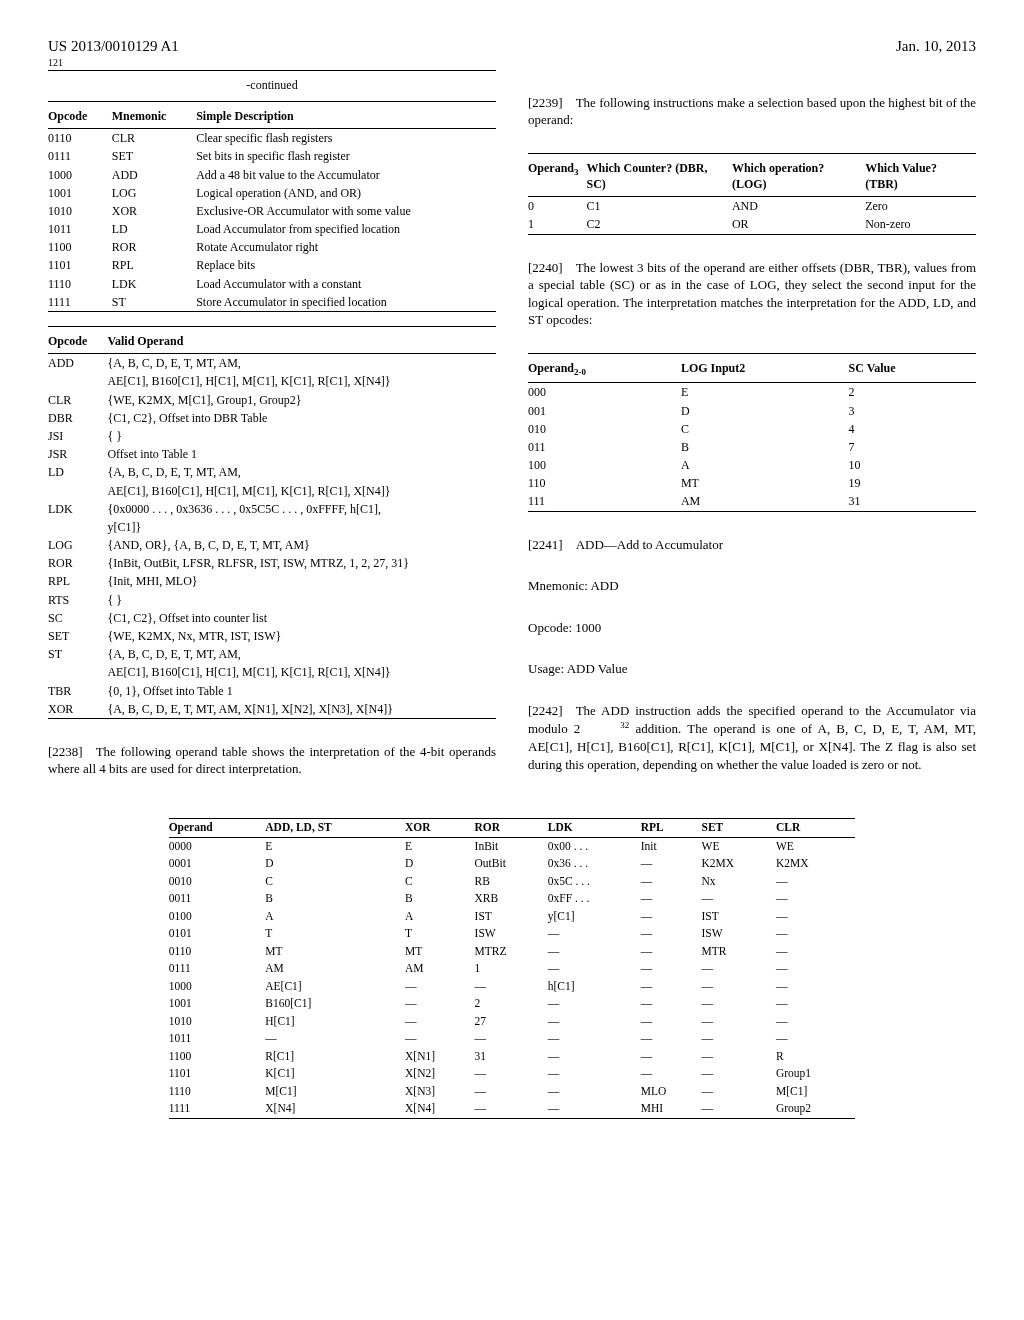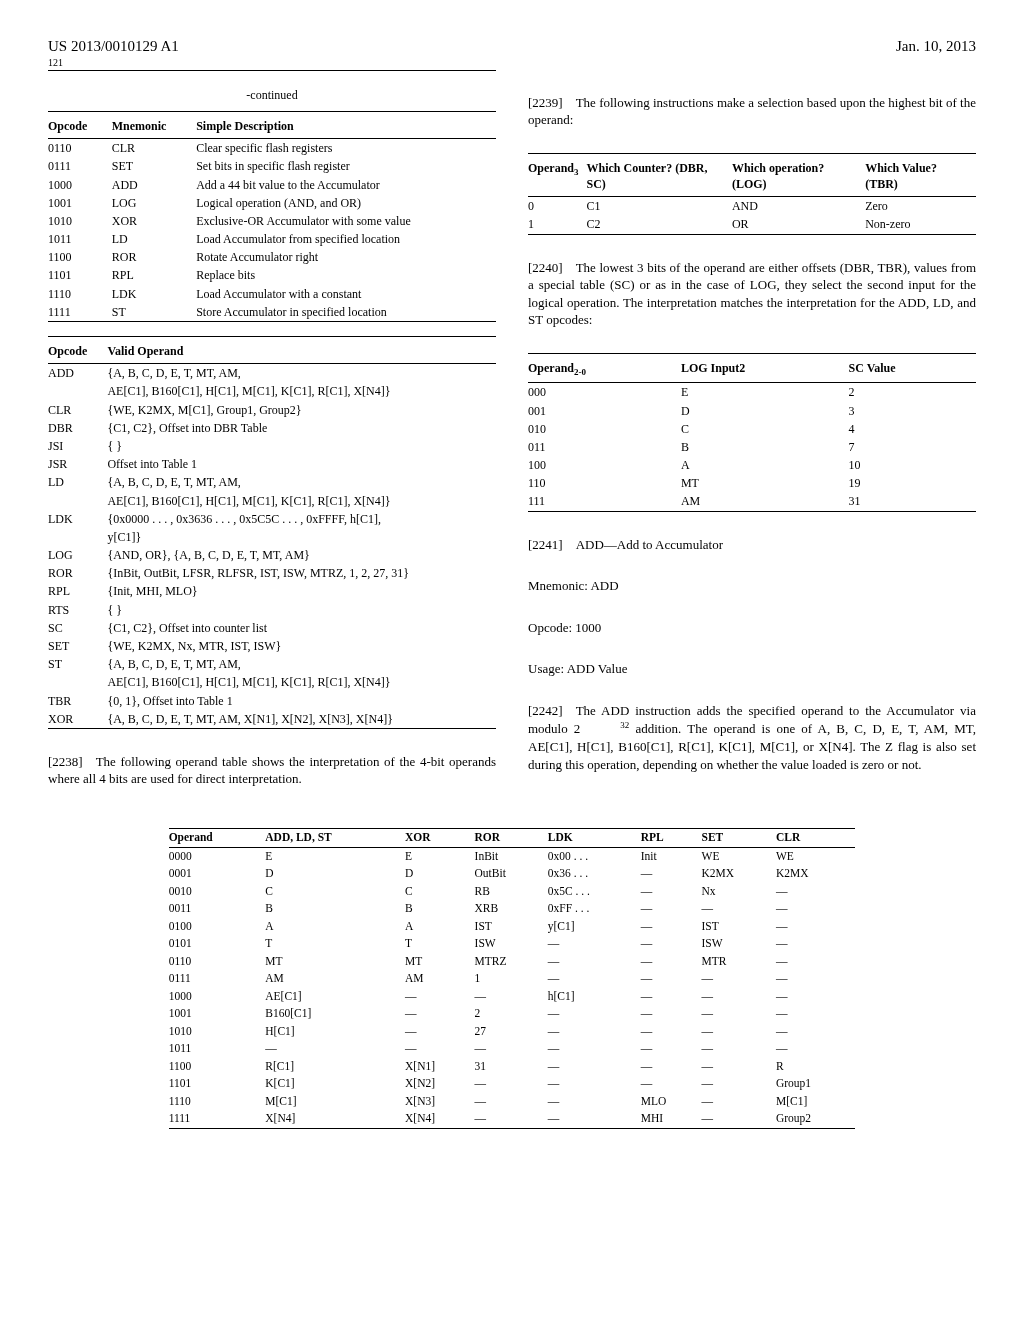--- a/index.html
+++ b/index.html
@@ -68,21 +68,21 @@
 <div class="header">
   <span>US 2013/0010129 A1</span>
   <span>Jan. 10, 2013</span>
 </div>
 <div class="pagenum">121</div>
 
 <div class="columns">
 
   <div class="col">
 
-    <div class="caption hr-top" style="padding-top:16px">-continued</div>
+    <div class="caption hr-top" style="padding-top:6px">-continued</div>
     <table>
       <thead>
           <tr class="hr-top">
         <th>Opcode</th>
         <th>Mnemonic</th>
         <th>Simple Description</th>
       </tr>
         </thead>
       <tbody id="t1body">
           <tr>
@@ -91,21 +91,21 @@
             <td>Clear specific flash registers</td>
           </tr>
           <tr>
             <td>0111</td>
             <td>SET</td>
             <td>Set bits in specific flash register</td>
           </tr>
           <tr>
             <td>1000</td>
             <td>ADD</td>
-            <td>Add a 44 bit value to the Accumulator</td>
+            <td>Add a 48 bit value to the Accumulator</td>
           </tr>
           <tr>
             <td>1001</td>
             <td>LOG</td>
             <td>Logical operation (AND, and OR)</td>
           </tr>
           <tr>
             <td>1010</td>
             <td>XOR</td>
             <td>Exclusive-OR Accumulator with some value</td>

